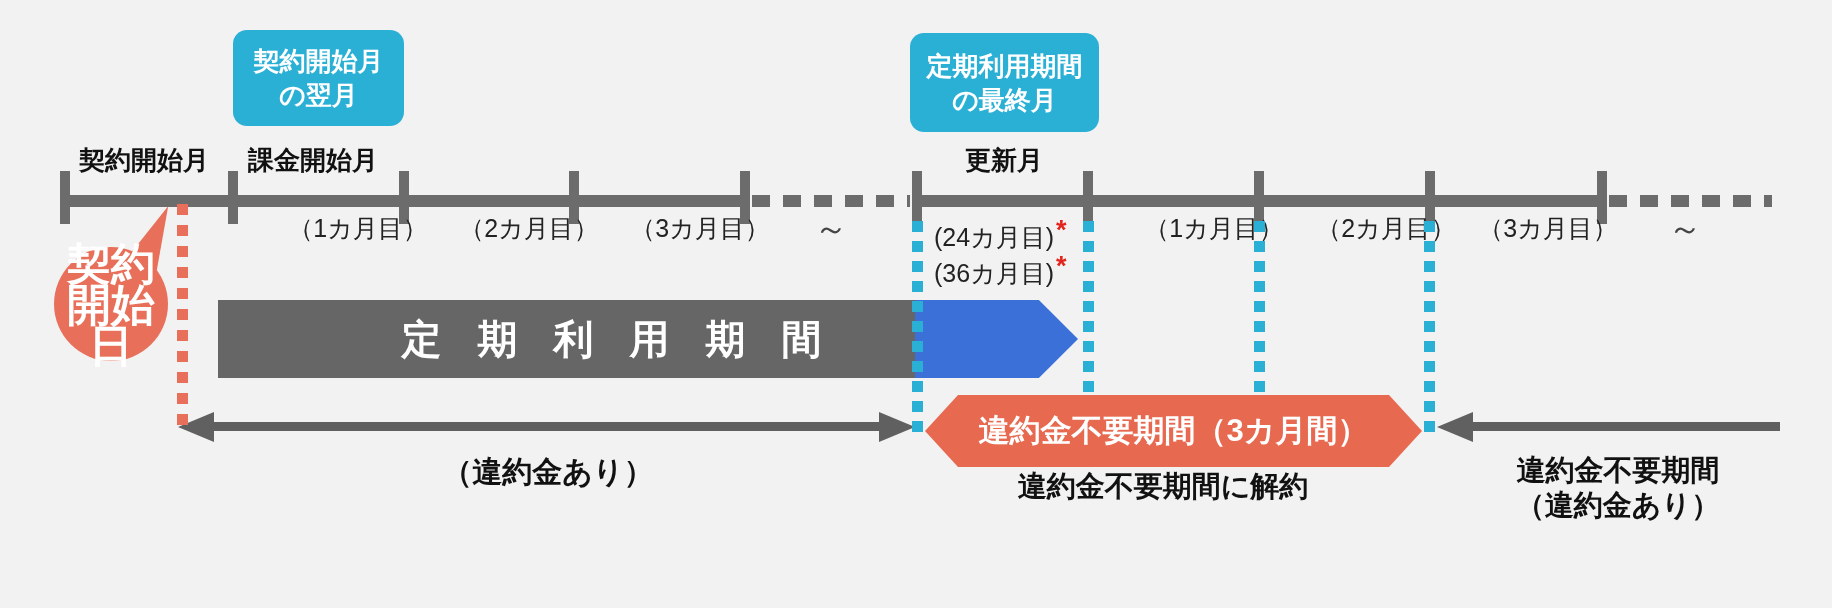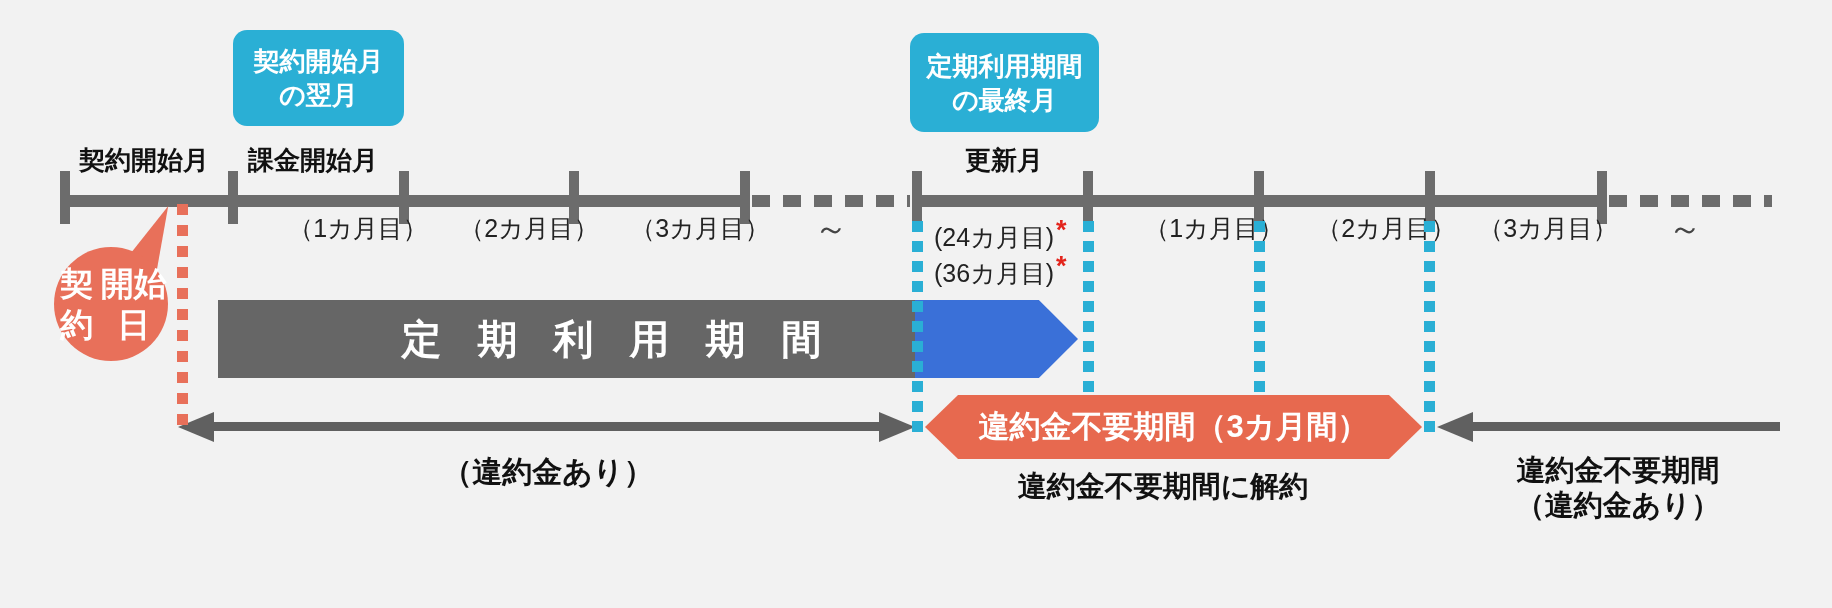--- a/index.html
+++ b/index.html
@@ -48,38 +48,38 @@
   }
   
   .bubble-tail{
     position:absolute;left:126px;top:206px;width:48px;height:70px;z-index:1;
     background:var(--salmon,#e8705a);
     clip-path:polygon(88% 0,0 76%,62% 100%);
   }
   .bubble{
     position:absolute;left:54px;top:247px;width:114px;height:114px;border-radius:50%;z-index:2;
     background:var(--salmon,#e8705a);color:#fff;
-    display:flex;flex-direction:row;align-items:center;
-    font-size:33px;font-weight:600;line-height:41px;text-align:center;
+    display:flex;flex-direction:column;align-items:center;justify-content:center;
+    font-size:44px;font-weight:600;line-height:41px;text-align:center;
   }
   
   .period-bar{
     position:absolute;left:218px;top:300px;width:697px;height:78px;z-index:1;
     background:var(--bar,#666);color:#fff;display:flex;align-items:center;justify-content:center;
     font-size:40px;font-weight:bold;letter-spacing:36px;padding-left:126px;box-sizing:border-box;
     white-space:nowrap;
   }
   .blue-arrow{
     position:absolute;left:915px;top:300px;width:163px;height:78px;z-index:1;
     background:var(--blue,#3a70d8);
     clip-path:polygon(0 0,76% 0,100% 50%,76% 100%,0 100%);
   }
   
   .banner{
-    position:absolute;left:925px;top:395px;width:497px;height:64px;z-index:4;
+    position:absolute;left:925px;top:395px;width:497px;height:72px;z-index:4;
     background:var(--orange,#e7694f);color:#fff;
     display:flex;align-items:center;justify-content:center;
     font-size:31px;font-weight:bold;white-space:nowrap;
     clip-path:polygon(0 50%,33px 0,calc(100% - 33px) 0,100% 50%,calc(100% - 33px) 100%,33px 100%);
   }
   
   .arrow-line{position:absolute;top:422px;height:9px;background:var(--arrow,#606060);z-index:1;}
   .arrow-head{position:absolute;top:412px;width:36px;height:30px;background:var(--arrow,#606060);z-index:1;}
   .head-left{clip-path:polygon(100% 0,0 50%,100% 100%);}
   .head-right{clip-path:polygon(0 0,100% 50%,0 100%);}

